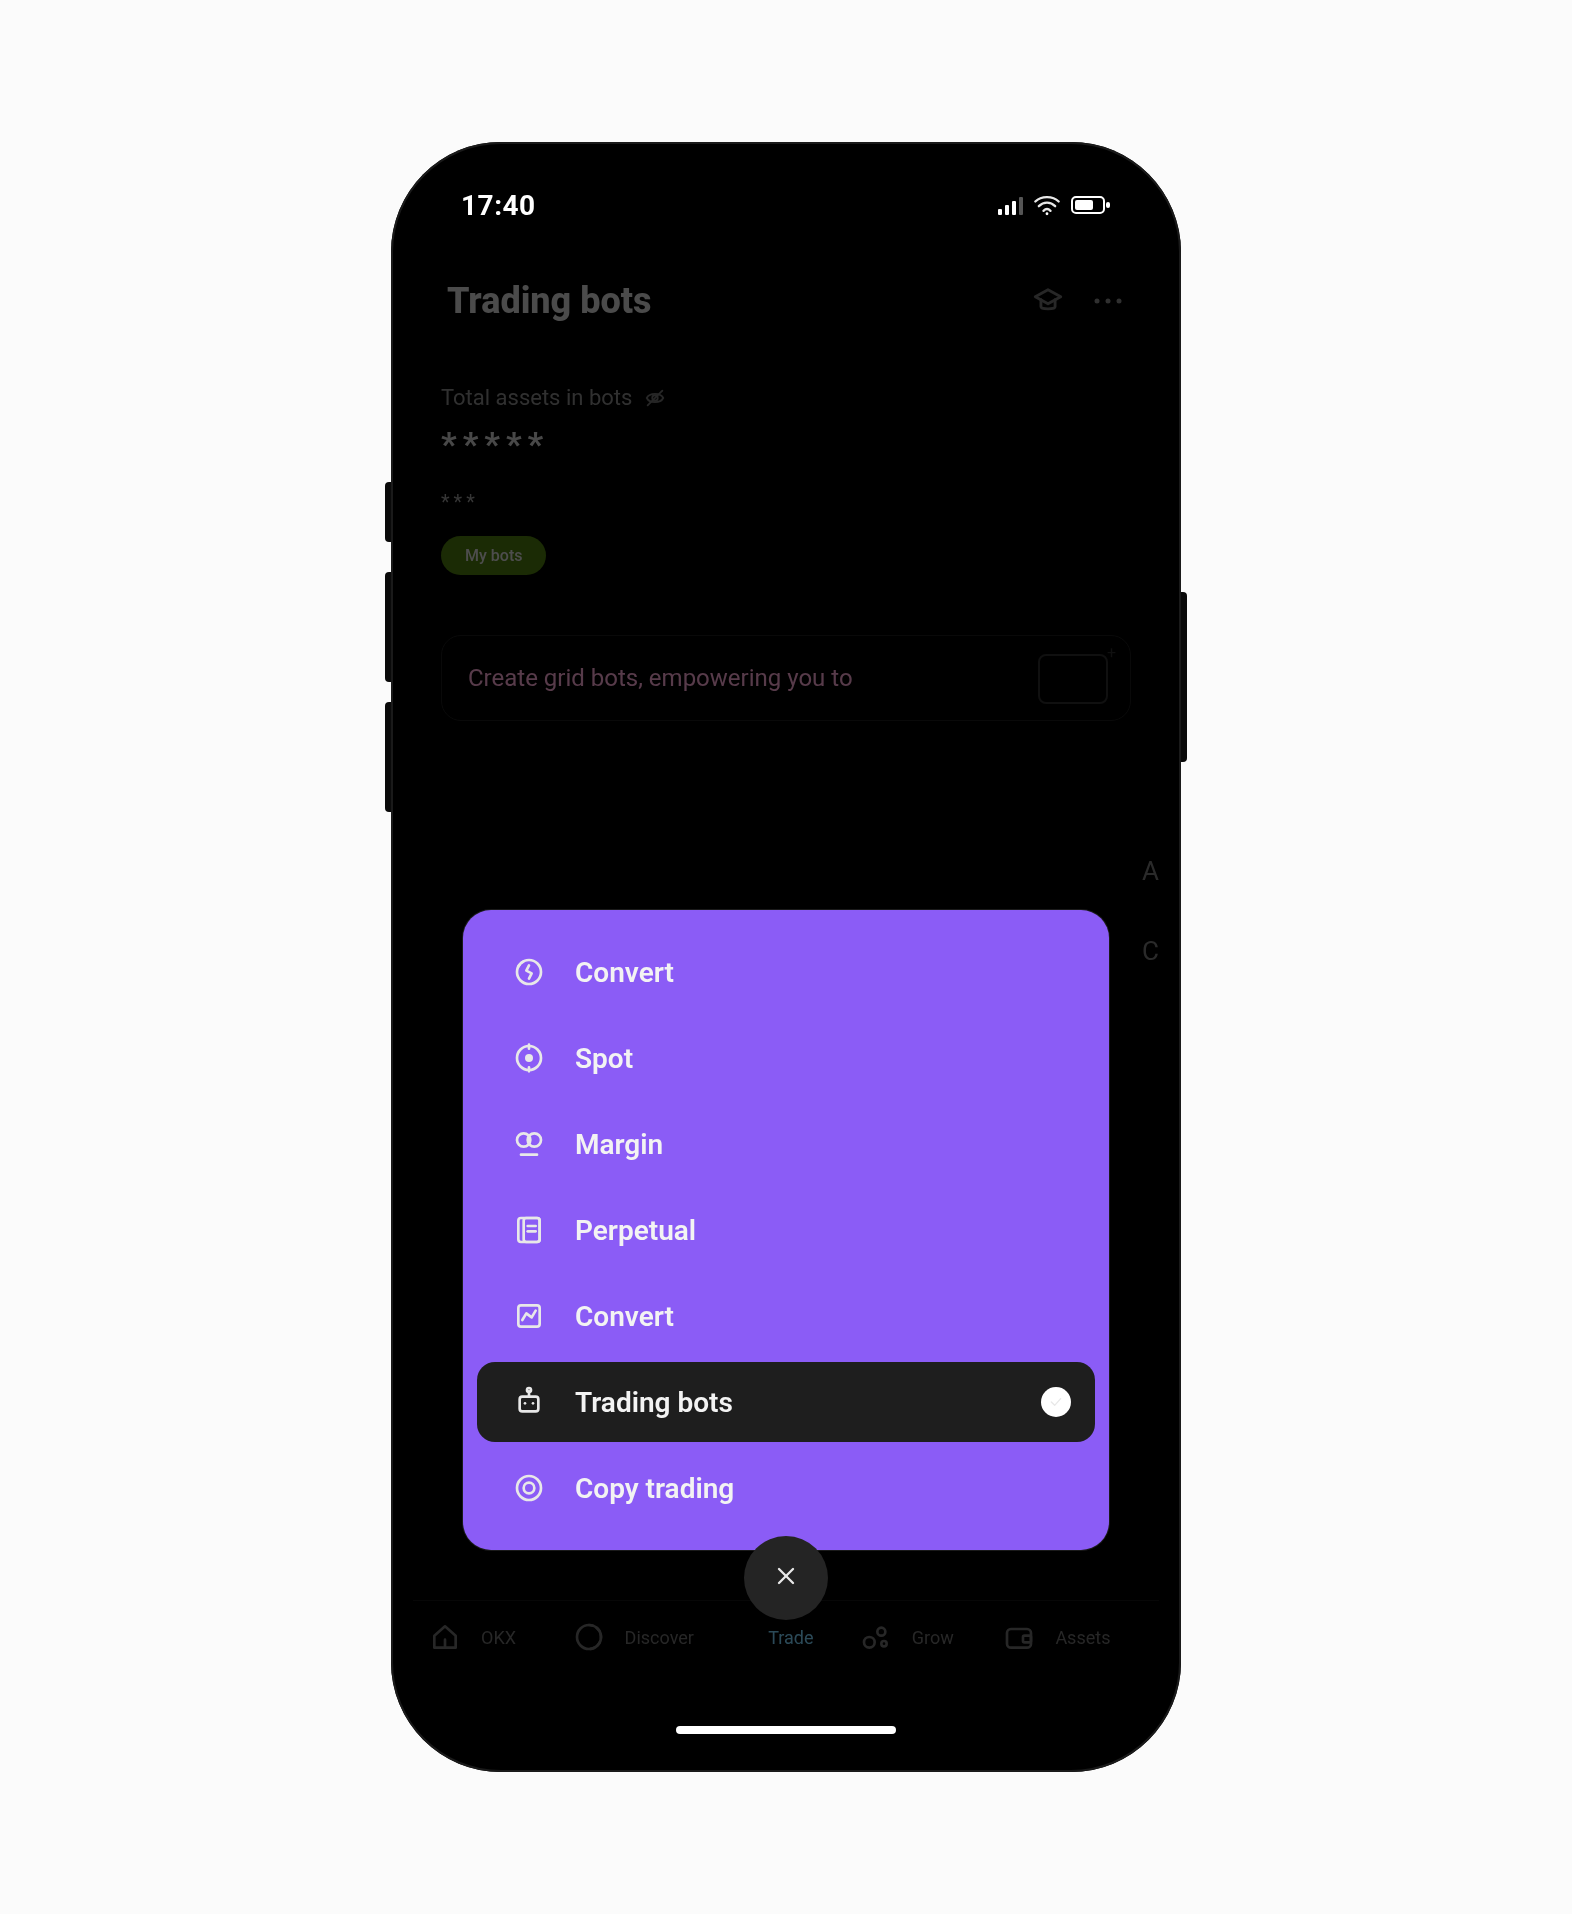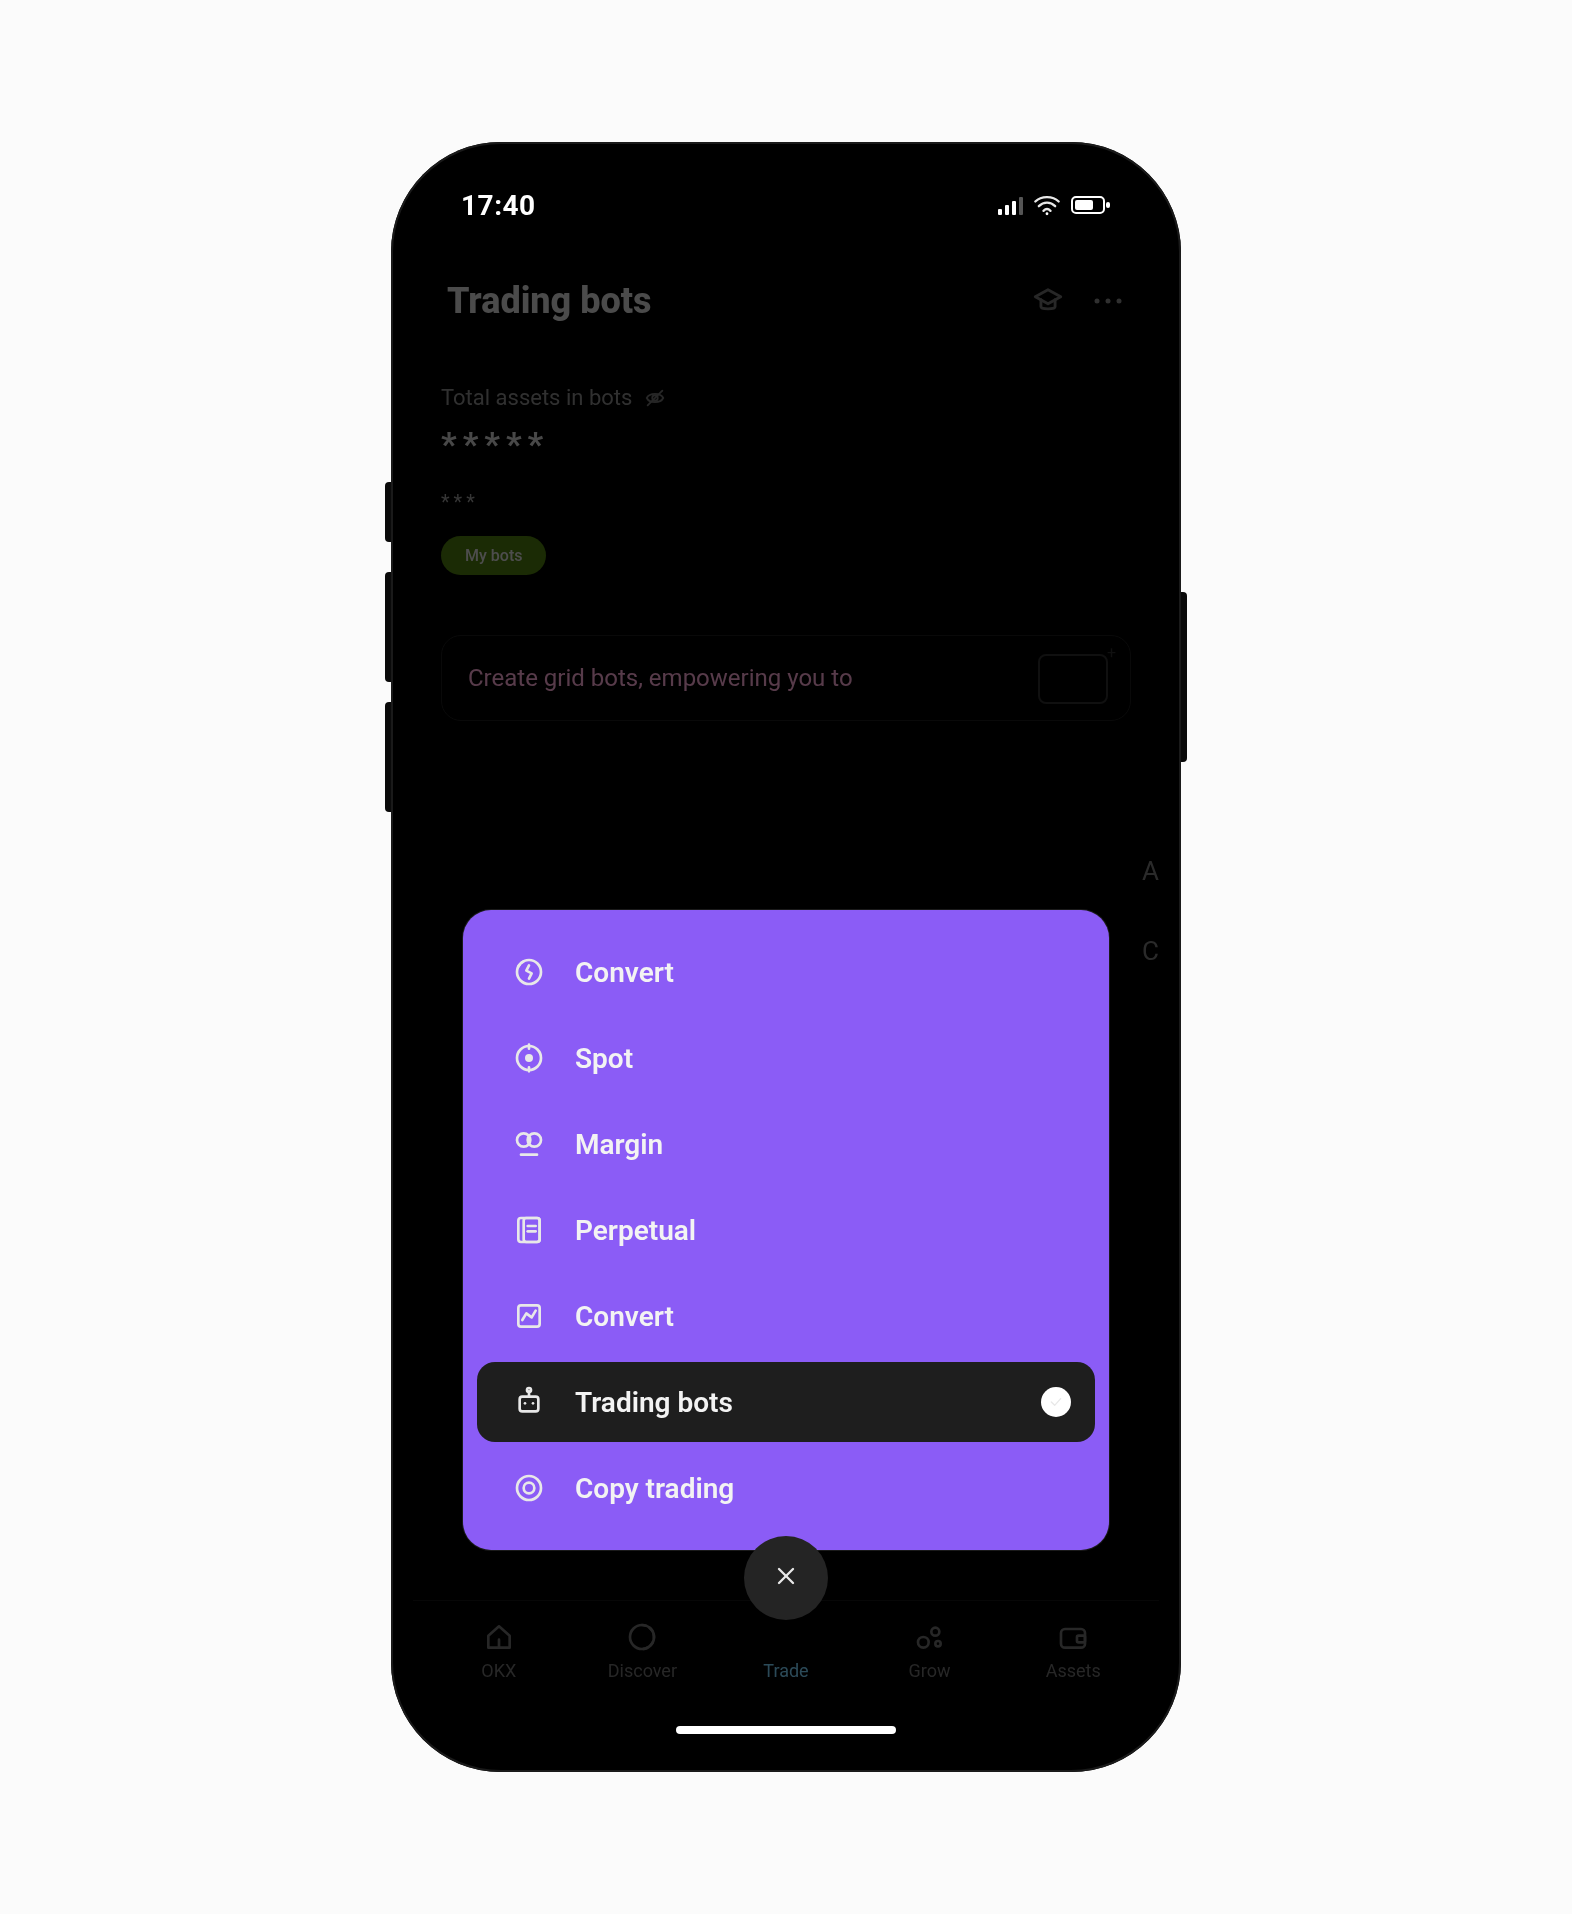--- a/index.html
+++ b/index.html
@@ -167,21 +167,21 @@
 
   
   .bottom-nav {
     position:absolute; bottom:0; left:0; right:0;
     height:150px;
     display:flex; align-items:flex-start; justify-content:space-around;
     padding:18px 14px 0 14px;
     border-top:1px solid #141414;
     z-index:10;
   }
-  .nav-item { display:flex; flex-direction:column; align-items:center; gap:5px; color:#6f6f6f; font-size:18px; width:20%; }
+  .nav-item { display:flex; flex-direction:row; align-items:center; gap:18px; color:#6f6f6f; font-size:18px; width:20%; }
   .nav-item.active { color:#7dd3fc; }
   .nav-item .n-icon { width:36px; height:36px; display:flex; align-items:center; justify-content:center; }
   .nav-indicator {
     position:absolute; left:50%; transform:translateX(-50%);
     top:-4px; width:40px; height:5px; background:#3a3a3a; border-radius:3px;
   }
 
   .home-indicator {
     position:absolute; bottom:16px; left:50%; transform:translateX(-50%);
     width:220px; height:8px; background:#fff; border-radius:5px; z-index:60;

